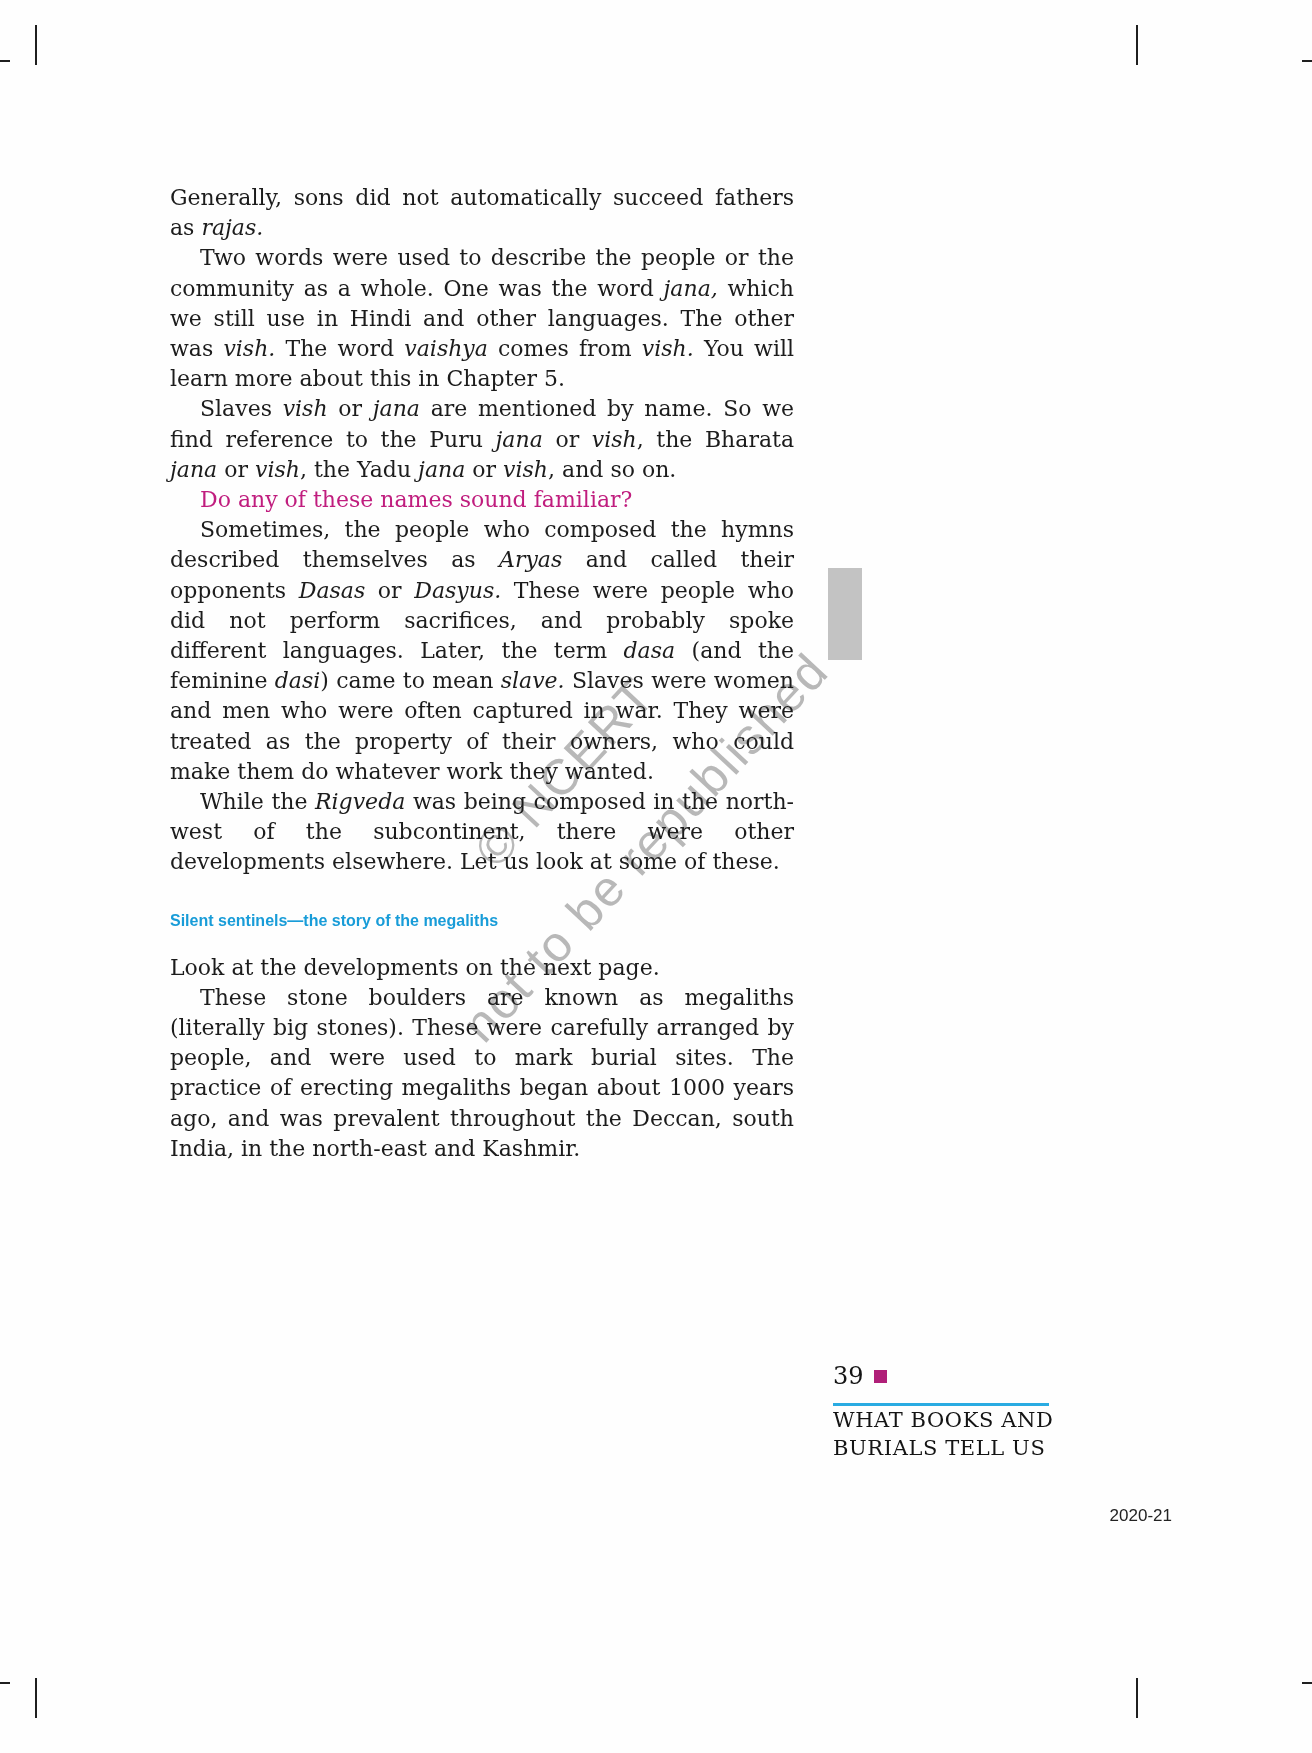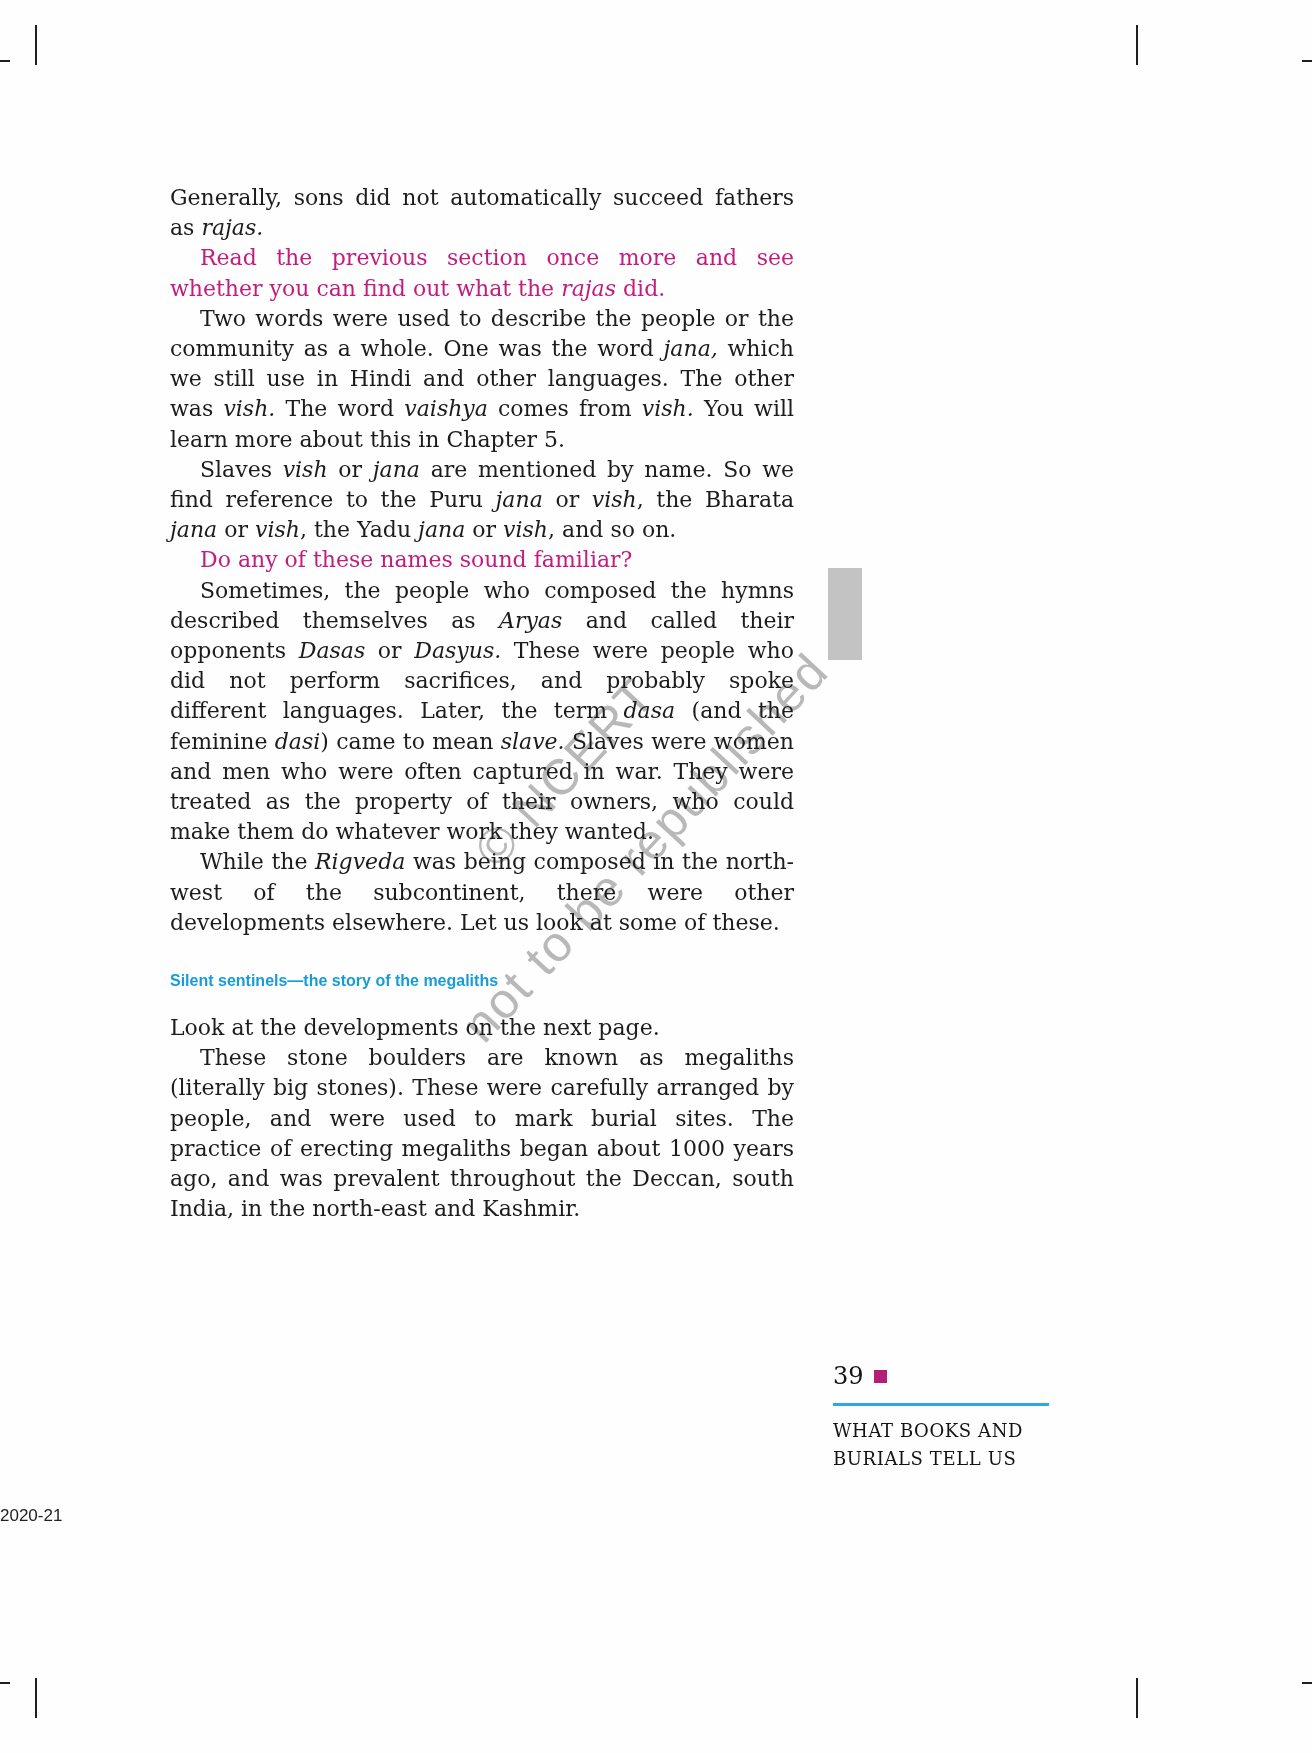--- a/index.html
+++ b/index.html
@@ -61,26 +61,26 @@
     text-align:left;
     margin:28px 0 17px 0;
   }
 
   
   .sidebar { position:absolute; left:833px; top:1314px; width:222px; z-index:2; }
   .page-num-row { display:flex; align-items:center; gap:10px;margin-top:48px; }
   .page-num { font-size:24px; color:#141414; }
   .marker { width:13px; height:13px; background:var(--marker-magenta, #b01f78); display:inline-block; }
   .rule { width:216px; height:3px; background:var(--rule-blue, #29abe2); margin-top:13px; }
-  .chapter { margin-top:11px; font-size:18px; line-height:28px; letter-spacing:0.6px; color:#141414; }
+  .chapter { font-size:21px; line-height:28px; letter-spacing:0.6px; color:#141414; }
 
   
   .footer {
     position:absolute; left:0; top:1506px; width:1172px;
-    text-align:left;
+    text-align:right;
     font-family:"Liberation Sans", sans-serif;
     font-size:17px; color:#222;
     z-index:2;
   }
 </style>
 </head>
 <body>
 
 <div class="page">
 
@@ -94,21 +94,20 @@
   <div class="cm cm-rb"></div>
 
   <div class="watermark">
     <div>© NCERT</div>
     <div>not to be republished</div>
   </div>
   <div class="gray-box"></div>
 
   <div class="text-column">
       <p class="para"><span>Generally, sons did not automatically succeed fathers as </span><em>rajas.</em></p>
-      <p class="activity indent"><span>Read the previous section once more and see whether you can find out what the </span><em>rajas</em><span> did.</span></p>
       <p class="para indent"><span>Two words were used to describe the people or the community as a whole. One was the word </span><em>jana,</em><span> which we still use in Hindi and other languages. The other was </span><em>vish.</em><span> The word </span><em>vaishya</em><span> comes from </span><em>vish.</em><span> You will learn more about this in Chapter 5.</span></p>
       <p class="para indent"><span>Slaves </span><em>vish</em><span> or </span><em>jana</em><span> are mentioned by name. So we find reference to the Puru </span><em>jana</em><span> or </span><em>vish</em><span>, the Bharata </span><em>jana</em><span> or </span><em>vish</em><span>, the Yadu </span><em>jana</em><span> or </span><em>vish</em><span>, and so on.</span></p>
       <p class="activity indent"><span>Do any of these names sound familiar?</span></p>
       <p class="para indent"><span>Sometimes, the people who composed the hymns described themselves as </span><em>Aryas</em><span> and called their opponents </span><em>Dasas</em><span> or </span><em>Dasyus.</em><span> These were people who did not perform sacrifices, and probably spoke different languages. Later, the term </span><em>dasa</em><span> (and the feminine </span><em>dasi</em><span>) came to mean </span><em>slave.</em><span> Slaves were women and men who were often captured in war. They were treated as the property of their owners, who could make them do whatever work they wanted.</span></p>
       <p class="para indent"><span>While the </span><em>Rigveda</em><span> was being composed in the north-west of the subcontinent, there were other developments elsewhere. Let us look at some of these.</span></p>
       <h2 class="heading"><span>Silent sentinels—the story of the megaliths</span></h2>
       <p class="para"><span>Look at the developments on the next page.</span></p>
       <p class="para indent"><span>These stone boulders are known as megaliths (literally big stones). These were carefully arranged by people, and were used to mark burial sites. The practice of erecting megaliths began about 1000 years ago, and was prevalent throughout the Deccan, south India, in the north-east and Kashmir.</span></p>
     </div>
 

